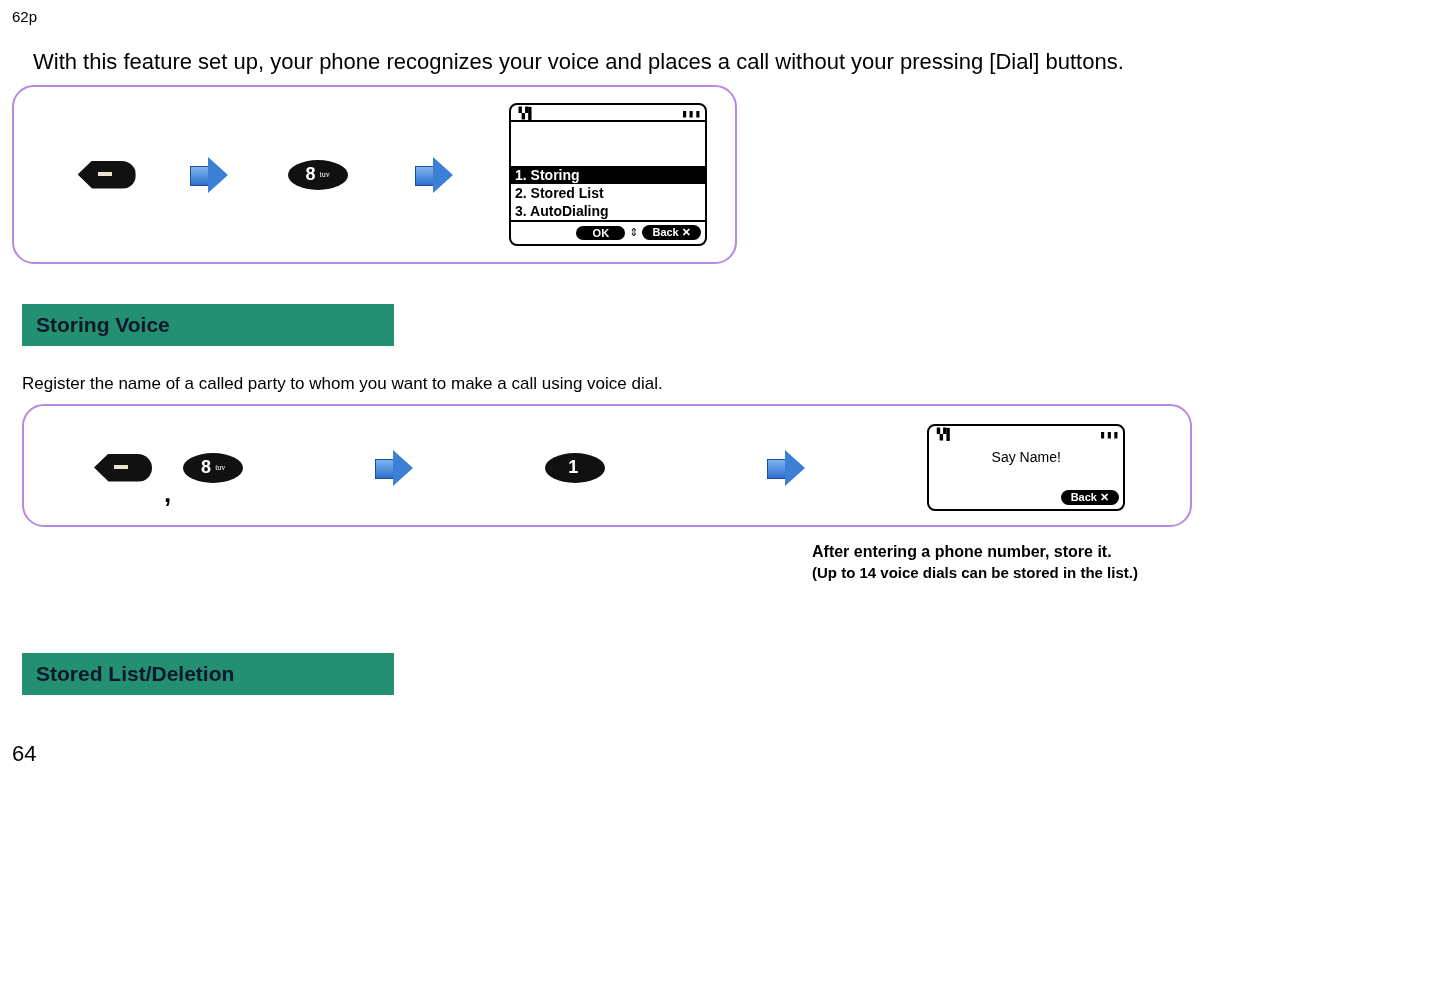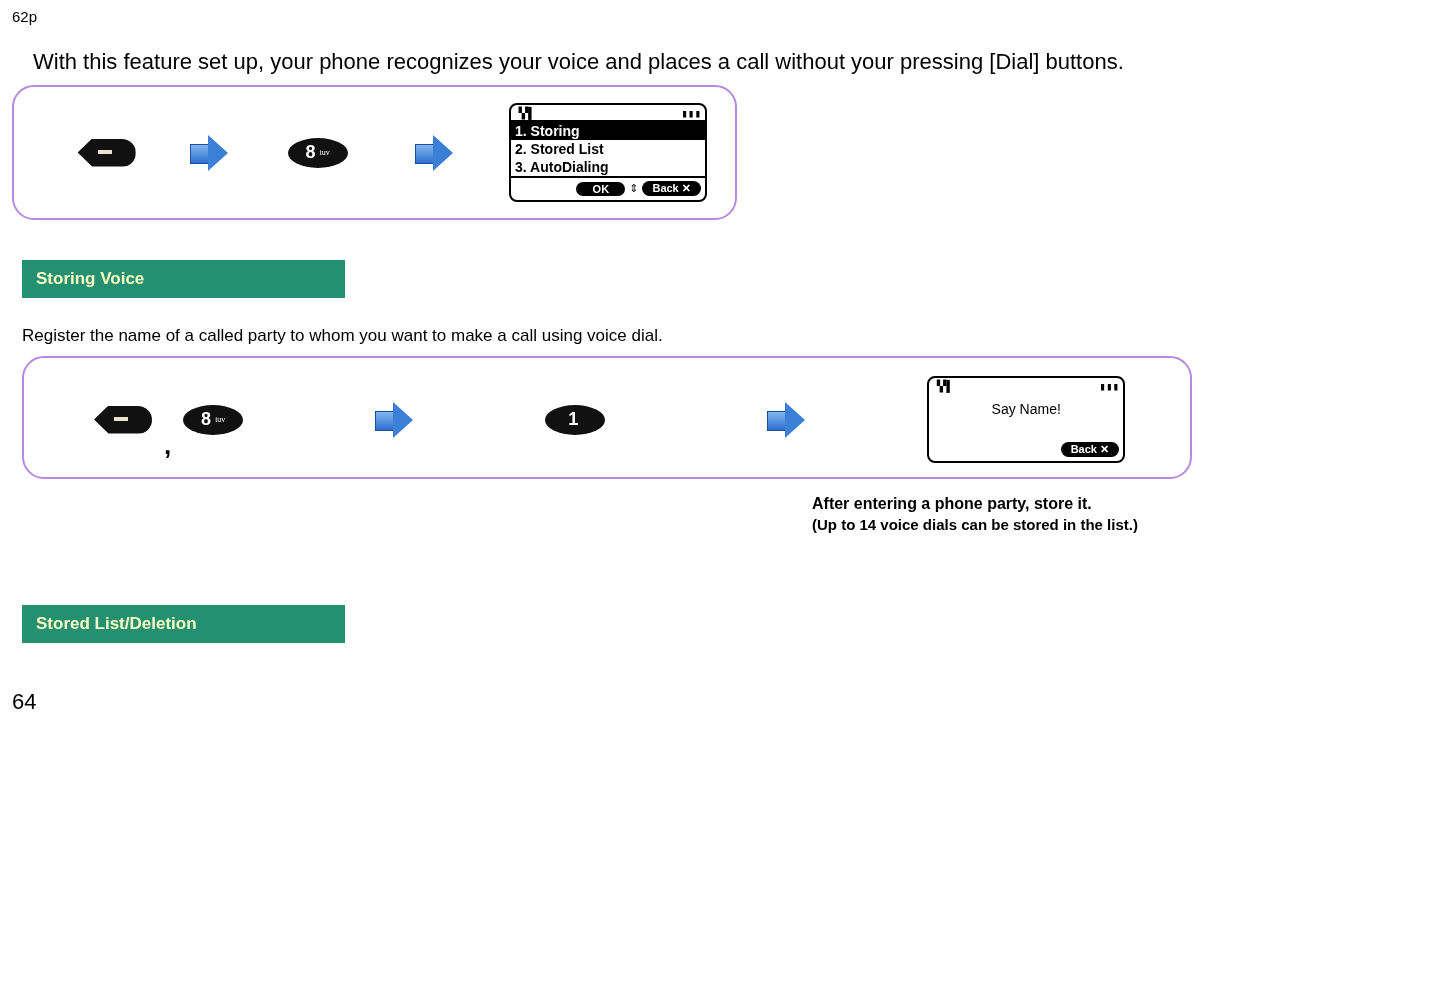--- a/index.html
+++ b/index.html
@@ -122,20 +122,21 @@
     font-size: 14px;
     font-family: Arial, sans-serif;
   }
   .ps-body .menu-line {
     padding: 1px 4px;
     white-space: nowrap;
   }
   .ps-body .menu-line.sel {
     background: #000;
     color: #fff;
+    margin-top: 44px;
   }
   .ps-softkeys {
     display: flex;
     justify-content: flex-end;
     align-items: center;
     padding: 3px 4px 4px 4px;
     gap: 4px;
   }
   .ps-softkeys .pill {
     background: #000;
@@ -144,25 +145,25 @@
     font-weight: bold;
     padding: 1px 10px;
     border-radius: 10px;
     white-space: nowrap;
   }
   .ps-softkeys .center-ud {
     font-size: 11px;
   }
   .section-header {
     background: #239071;
-    color: #fef9c3;
-    font-weight: bold;
-    font-size: 17px;
+    color: #0f172a;
+    font-weight: bold;
+    font-size: 21px;
     padding: 9px 14px;
-    width: 323px;
+    width: 372px;
     box-sizing: border-box;
     margin: 0 0 28px 10px;
   }
   .sub-text {
     margin-left: 10px;
     font-size: 17px;
     margin-bottom: 10px;
   }
   .tip-block {
     margin-left: 800px;
@@ -257,21 +258,21 @@
       <div class="ps-title">Say Name!</div>
       <div style="height:16px;"></div>
       <div class="ps-softkeys" style="justify-content:flex-end;">
         <span class="pill"><span>Back</span>&nbsp;✕</span>
       </div>
     </div>
   </div>
 </div>
 
 <div class="tip-block">
-  <div>After entering a phone party, store it.</div>
+  <div>After entering a phone number, store it.</div>
   <div class="limit">(Up to 14 voice dials can be stored in the list.)</div>
 </div>
 
 <div style="height:70px;"></div>
 
 <div class="section-header">Stored List/Deletion</div>
 
 <div class="page-number">64</div>
 
 </body></html>

